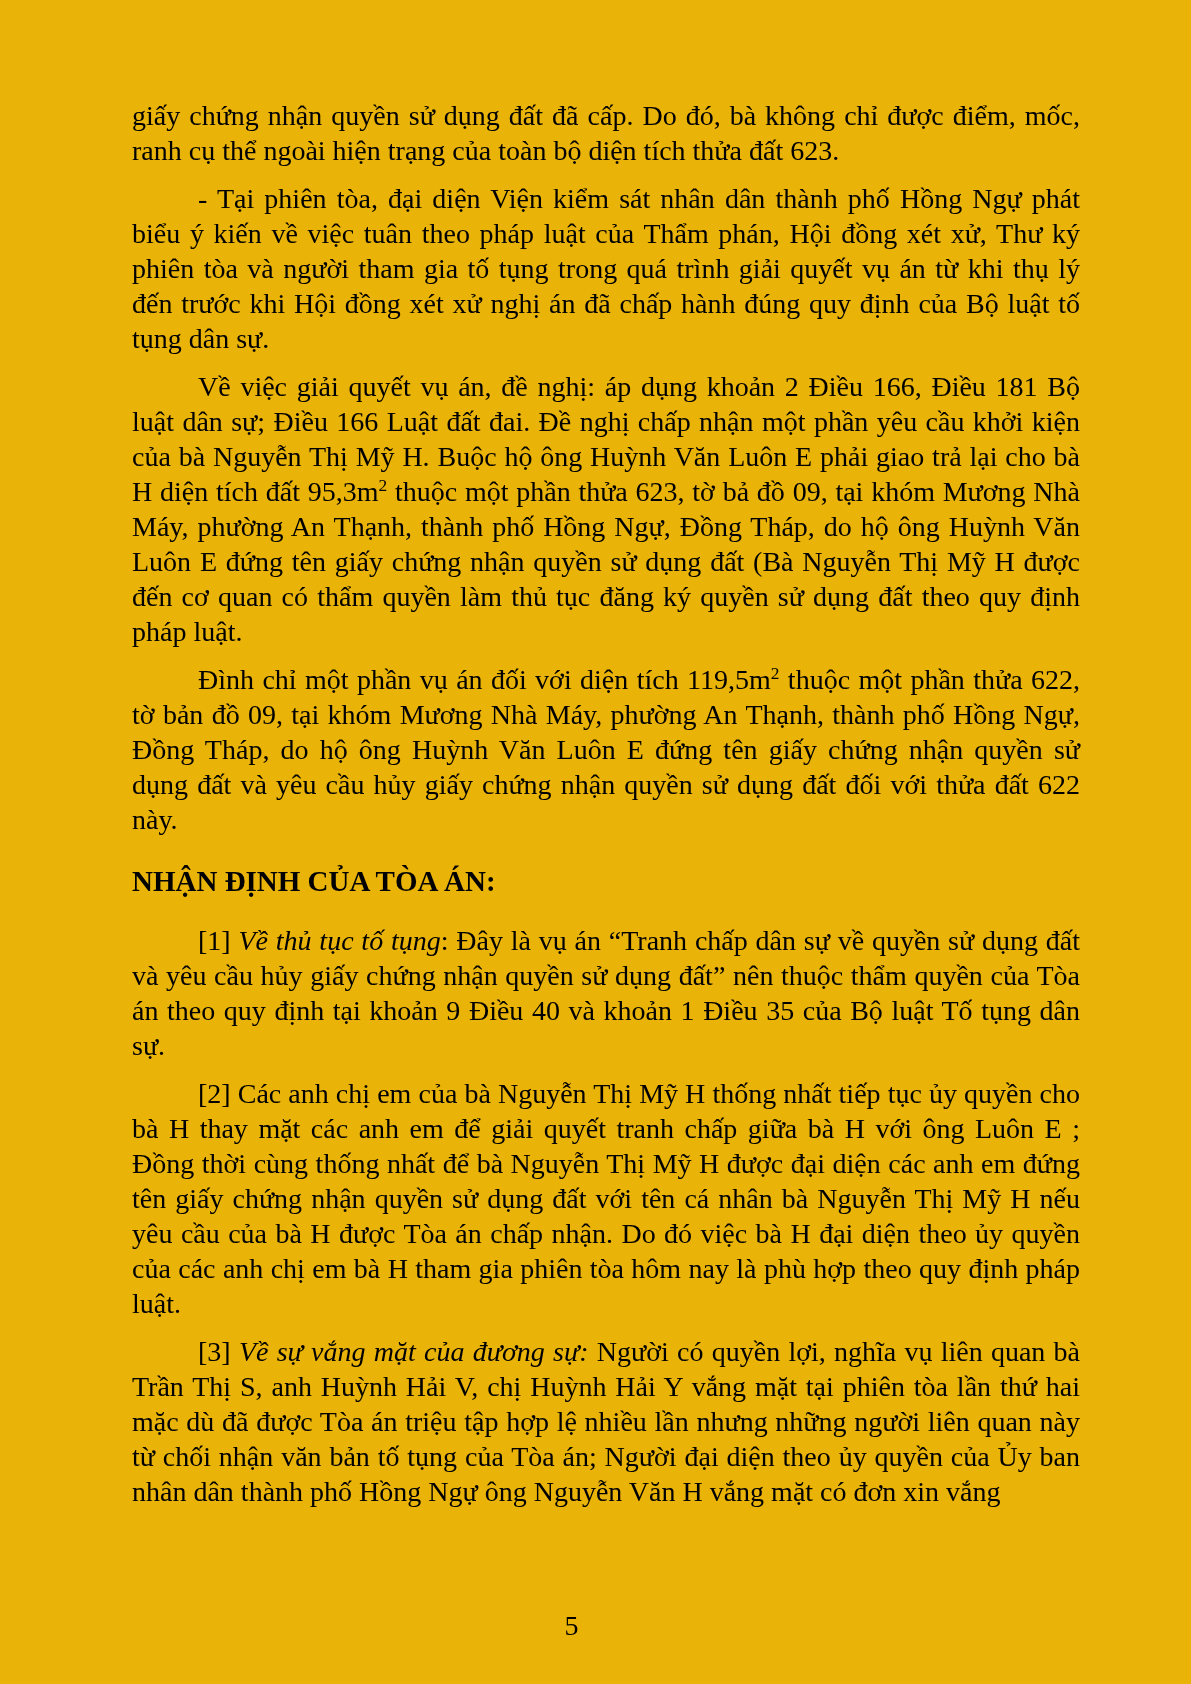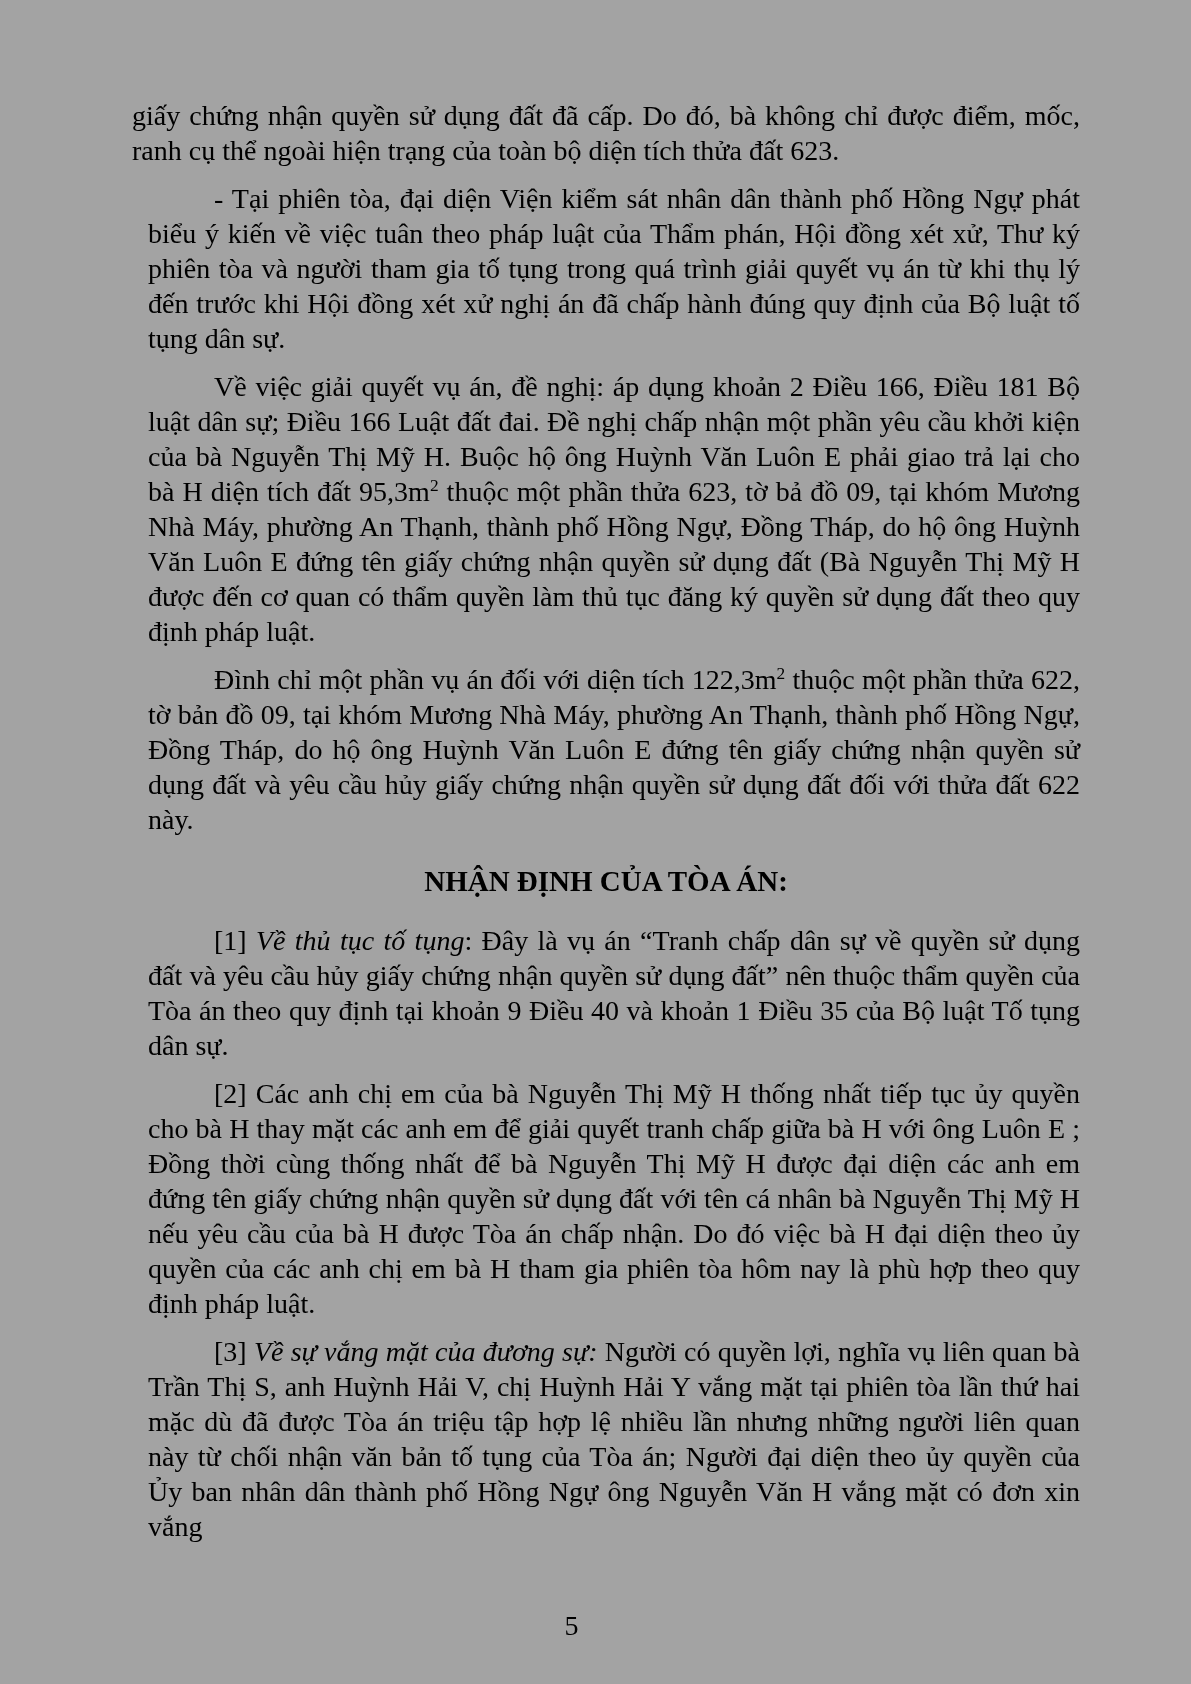--- a/index.html
+++ b/index.html
@@ -4,55 +4,54 @@
 <style>
   html, body {
     margin: 0;
     padding: 0;
     background: #e8e8e8;
   }
   .page {
     position: relative;
     width: 1191px;
     height: 1684px;
-    background: #a3a3a3;
+    background: #eab308;
     color: #000000;
     font-family: "Liberation Serif", "DejaVu Serif", serif;
     overflow: hidden;
   }
   .content {
     position: absolute;
     left: 132px;
     top: 98px;
     width: 948px;
   }
   .content p {
     margin: 0 0 13px 0;
     font-size: 28px;
     line-height: 35px;
     text-align: justify;
     text-justify: inter-word;
   }
   .content p.indent {
     text-indent: 66px;
-    margin-left: 16px;
   }
   .content p sup {
     font-size: 0.62em;
     line-height: 0;
     vertical-align: super;
   }
   .content p i {
     font-style: italic;
   }
   .section-heading {
     font-size: 29px;
     line-height: 36px;
     font-weight: bold;
-    text-align: center;
+    text-align: left;
     margin: 26px 0 24px 0;
   }
   .page-number {
     position: absolute;
     top: 1608px;
     left: 0;
     width: 1143px; 
     text-align: center;
     font-size: 28px;
     line-height: 35px;
@@ -63,21 +62,21 @@
 
 <div class="page">
   <div class="content">
 
     <p><span>giấy chứng nhận quyền sử dụng đất đã cấp. Do đó, bà không chỉ được điểm, mốc, ranh cụ thể ngoài hiện trạng của toàn bộ diện tích thửa đất 623.</span></p>
 
     <p class="indent"><span>- Tại phiên tòa, đại diện Viện kiểm sát nhân dân thành phố Hồng Ngự phát biểu ý kiến về việc tuân theo pháp luật của Thẩm phán, Hội đồng xét xử, Thư ký phiên tòa và người tham gia tố tụng trong quá trình giải quyết vụ án từ khi thụ lý đến trước khi Hội đồng xét xử nghị án đã chấp hành đúng quy định của Bộ luật tố tụng dân sự.</span></p>
 
     <p class="indent"><span>Về việc giải quyết vụ án, đề nghị: áp dụng khoản 2 Điều 166, Điều 181 Bộ luật dân sự; Điều 166 Luật đất đai. Đề nghị chấp nhận một phần yêu cầu khởi kiện của bà Nguyễn Thị Mỹ H. Buộc hộ ông Huỳnh Văn Luôn E phải giao trả lại cho bà H diện tích đất 95,3m</span><sup>2</sup><span> thuộc một phần thửa 623, tờ bả đồ 09, tại khóm Mương Nhà Máy, phường An Thạnh, thành phố Hồng Ngự, Đồng Tháp, do hộ ông Huỳnh Văn Luôn E đứng tên giấy chứng nhận quyền sử dụng đất (Bà Nguyễn Thị Mỹ H được đến cơ quan có thẩm quyền làm thủ tục đăng ký quyền sử dụng đất theo quy định pháp luật.</span></p>
 
-    <p class="indent"><span>Đình chỉ một phần vụ án đối với diện tích 122,3m</span><sup>2</sup><span> thuộc một phần thửa 622, tờ bản đồ 09, tại khóm Mương Nhà Máy, phường An Thạnh, thành phố Hồng Ngự, Đồng Tháp, do hộ ông Huỳnh Văn Luôn E đứng tên giấy chứng nhận quyền sử dụng đất và yêu cầu hủy giấy chứng nhận quyền sử dụng đất đối với thửa đất 622 này.</span></p>
+    <p class="indent"><span>Đình chỉ một phần vụ án đối với diện tích 119,5m</span><sup>2</sup><span> thuộc một phần thửa 622, tờ bản đồ 09, tại khóm Mương Nhà Máy, phường An Thạnh, thành phố Hồng Ngự, Đồng Tháp, do hộ ông Huỳnh Văn Luôn E đứng tên giấy chứng nhận quyền sử dụng đất và yêu cầu hủy giấy chứng nhận quyền sử dụng đất đối với thửa đất 622 này.</span></p>
 
     <div class="section-heading">NHẬN ĐỊNH CỦA TÒA ÁN:</div>
 
 
     <p class="indent"><span>[1] </span><i>Về thủ tục tố tụng</i><span>: Đây là vụ án “Tranh chấp dân sự về quyền sử dụng đất và yêu cầu hủy giấy chứng nhận quyền sử dụng đất” nên thuộc thẩm quyền của Tòa án theo quy định tại khoản 9 Điều 40 và khoản 1 Điều 35 của Bộ luật Tố tụng dân sự.</span></p>
 
     <p class="indent"><span>[2] Các anh chị em của bà Nguyễn Thị Mỹ H thống nhất tiếp tục ủy quyền cho bà H thay mặt các anh em để giải quyết tranh chấp giữa bà H với ông Luôn E ; Đồng thời cùng thống nhất để bà Nguyễn Thị Mỹ H được đại diện các anh em đứng tên giấy chứng nhận quyền sử dụng đất với tên cá nhân bà Nguyễn Thị Mỹ H nếu yêu cầu của bà H được Tòa án chấp nhận. Do đó việc bà H đại diện theo ủy quyền của các anh chị em bà H tham gia phiên tòa hôm nay là phù hợp theo quy định pháp luật.</span></p>
 
     <p class="indent"><span>[3] </span><i>Về sự vắng mặt của đương sự:</i><span> Người có quyền lợi, nghĩa vụ liên quan bà Trần Thị S, anh Huỳnh Hải V, chị Huỳnh Hải Y vắng mặt tại phiên tòa lần thứ hai mặc dù đã được Tòa án triệu tập hợp lệ nhiều lần nhưng những người liên quan này từ chối nhận văn bản tố tụng của Tòa án; Người đại diện theo ủy quyền của Ủy ban nhân dân thành phố Hồng Ngự ông Nguyễn Văn H vắng mặt có đơn xin vắng</span></p>
 

